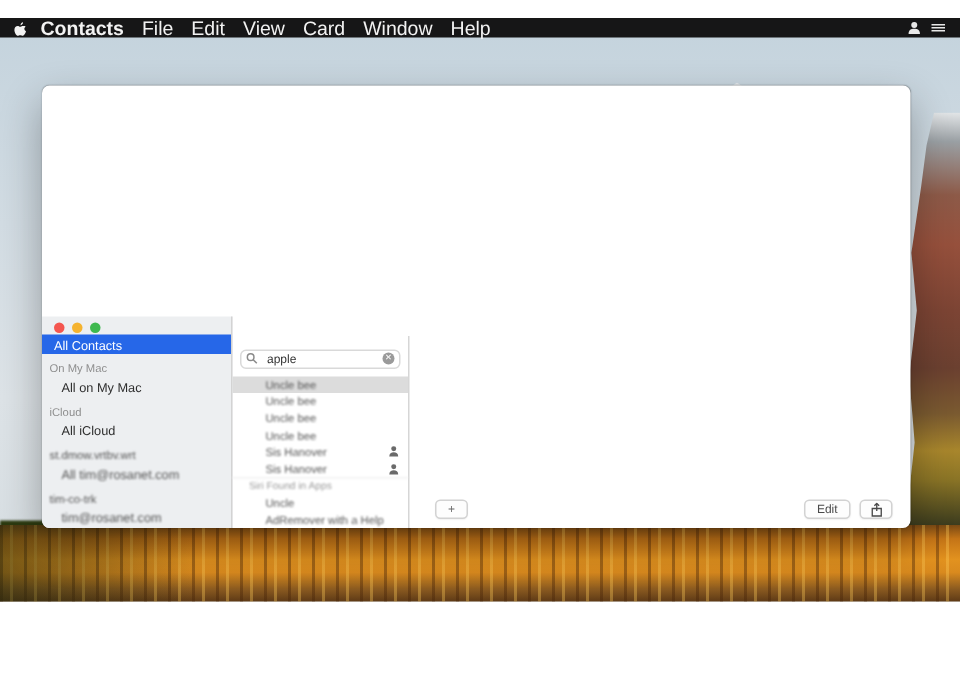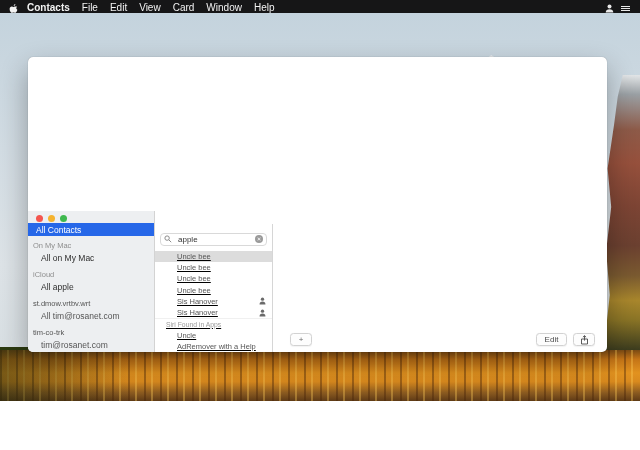--- a/index.html
+++ b/index.html
@@ -4,23 +4,23 @@
 <style>
   * { box-sizing: border-box; }
   html,body { margin:0; padding:0; }
   body {
     width:640px; height:450px; position:relative; overflow:hidden;
     background:#ffffff; font-family:"Liberation Sans", sans-serif;
   }
 
   
   .menubar {
-    position:absolute; top:0; left:0; width:640px; height:13px;
-    background:#161617; color:#f2f2f2; display:flex; align-items:flex-end;
-    font-size:10px; z-index:50;
+    position:absolute; top:12px; left:0; width:640px; height:13px;
+    background:#161617; color:#f2f2f2; display:flex; align-items:center;
+    font-size:13px; z-index:50;
   }
   .apple-wrap { margin:0 9px 0 9px; display:flex; align-items:center; }
   .mitem { margin-right:12px; white-space:nowrap; }
   .appmenu { font-weight:bold; }
   .menubar-right { margin-left:auto; display:flex; align-items:center; gap:7px; padding-right:10px; }
   .mb-lines { display:flex; flex-direction:column; gap:1px; }
   .mb-lines i { display:block; width:9px; height:1px; background:#e8e8e8; }
 
   
   .desktop {
@@ -74,21 +74,21 @@
   .list { width:118px; background:#fff; border-right:1px solid #d6d6d6; padding-top:9px; flex:none; }
   .searchbox {
     margin:0 5px; height:13px; border:1px solid #d9d9d9; border-radius:4px;
     background:#fff; display:flex; align-items:center; padding:0 3px; gap:6px;
   }
   .searchbox input {
     border:none; outline:none; flex:1; min-width:0; font-size:8px; color:#333;
     background:transparent; font-family:inherit; padding:0;
   }
   .clear-btn { width:8px; height:8px; border-radius:50%; background:#9a9a9a; color:#fff; font-size:5.5px; line-height:8px; text-align:center; flex:none; }
-  .rows { margin-top:5px;text-decoration:underline; }
+  .rows { margin-top:5px; }
   .row { height:11.3px; display:flex; align-items:center; padding:0 6px 0 22px; font-size:7.5px; color:#3a3a3a; }
   .row.sel { background:#dcdcdc; }
   .row .spacer { flex:1; }
   .row-header { height:11px; display:flex; align-items:center; padding-left:11px; font-size:6.8px; color:#9a9a9a; border-top:1px solid #f0f0f0; }
 
   
   .detail { flex:1; background:#fefefe; position:relative; }
   .btn {
     position:absolute; bottom:6px; height:13px; border:1px solid #d2d2d2; border-radius:3.5px;
     background:#fdfdfd; font-size:8px; color:#4a4a4a; display:flex; align-items:center; justify-content:center;
@@ -141,21 +141,21 @@
   <div class="sidebar">
     <div class="traffic">
       <span class="light red"></span>
       <span class="light yellow"></span>
       <span class="light green"></span>
     </div>
     <div class="sb-selected">All Contacts</div>
     <div class="sb-header">On My Mac</div>
     <div class="sb-item">All on My Mac</div>
     <div class="sb-header">iCloud</div>
-    <div class="sb-item">All apple</div>
+    <div class="sb-item">All iCloud</div>
     <div class="sb-header blurred">st.dmow.vrtbv.wrt</div>
     <div class="sb-item blurred">All tim@rosanet.com</div>
     <div class="sb-header blurred">tim-co-trk</div>
     <div class="sb-item blurred">tim@rosanet.com</div>
   </div>
 
   <div class="list">
     <div class="searchbox">
       <svg width="8" height="8" viewBox="0 0 8 8">
         <circle cx="3.1" cy="3.1" r="2.2" fill="none" stroke="#8a8a8a" stroke-width="1"></circle>

